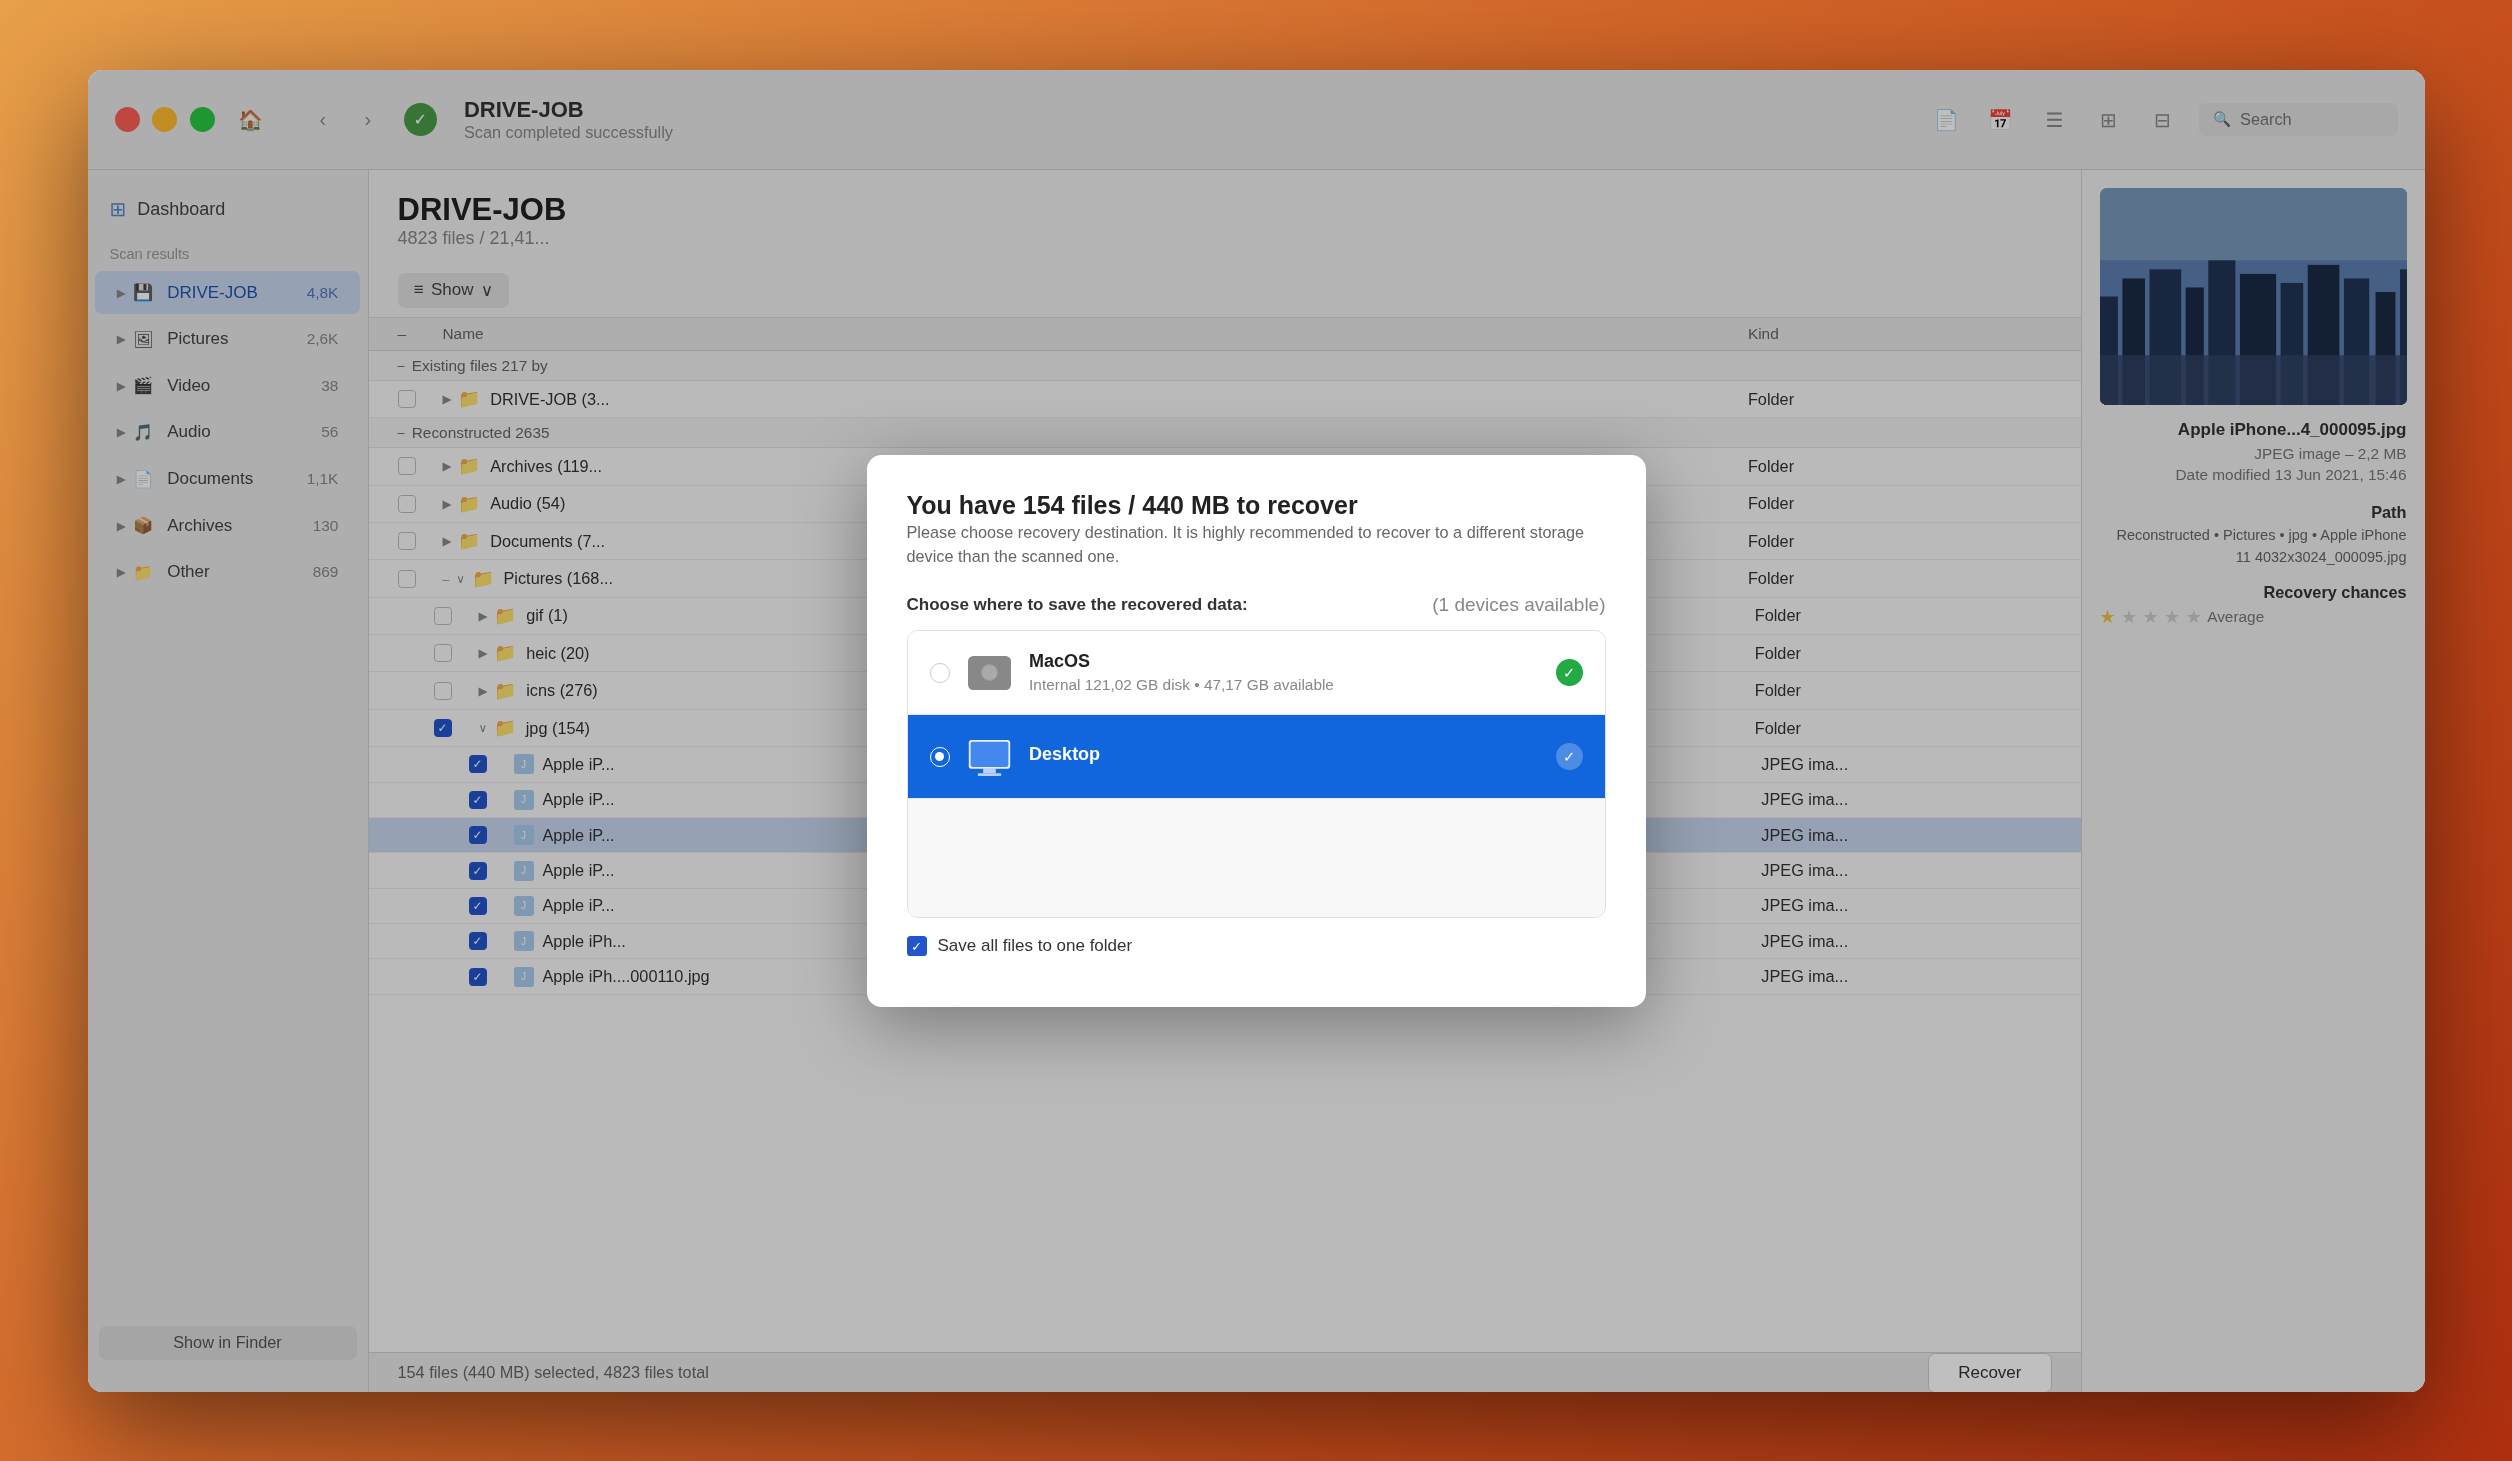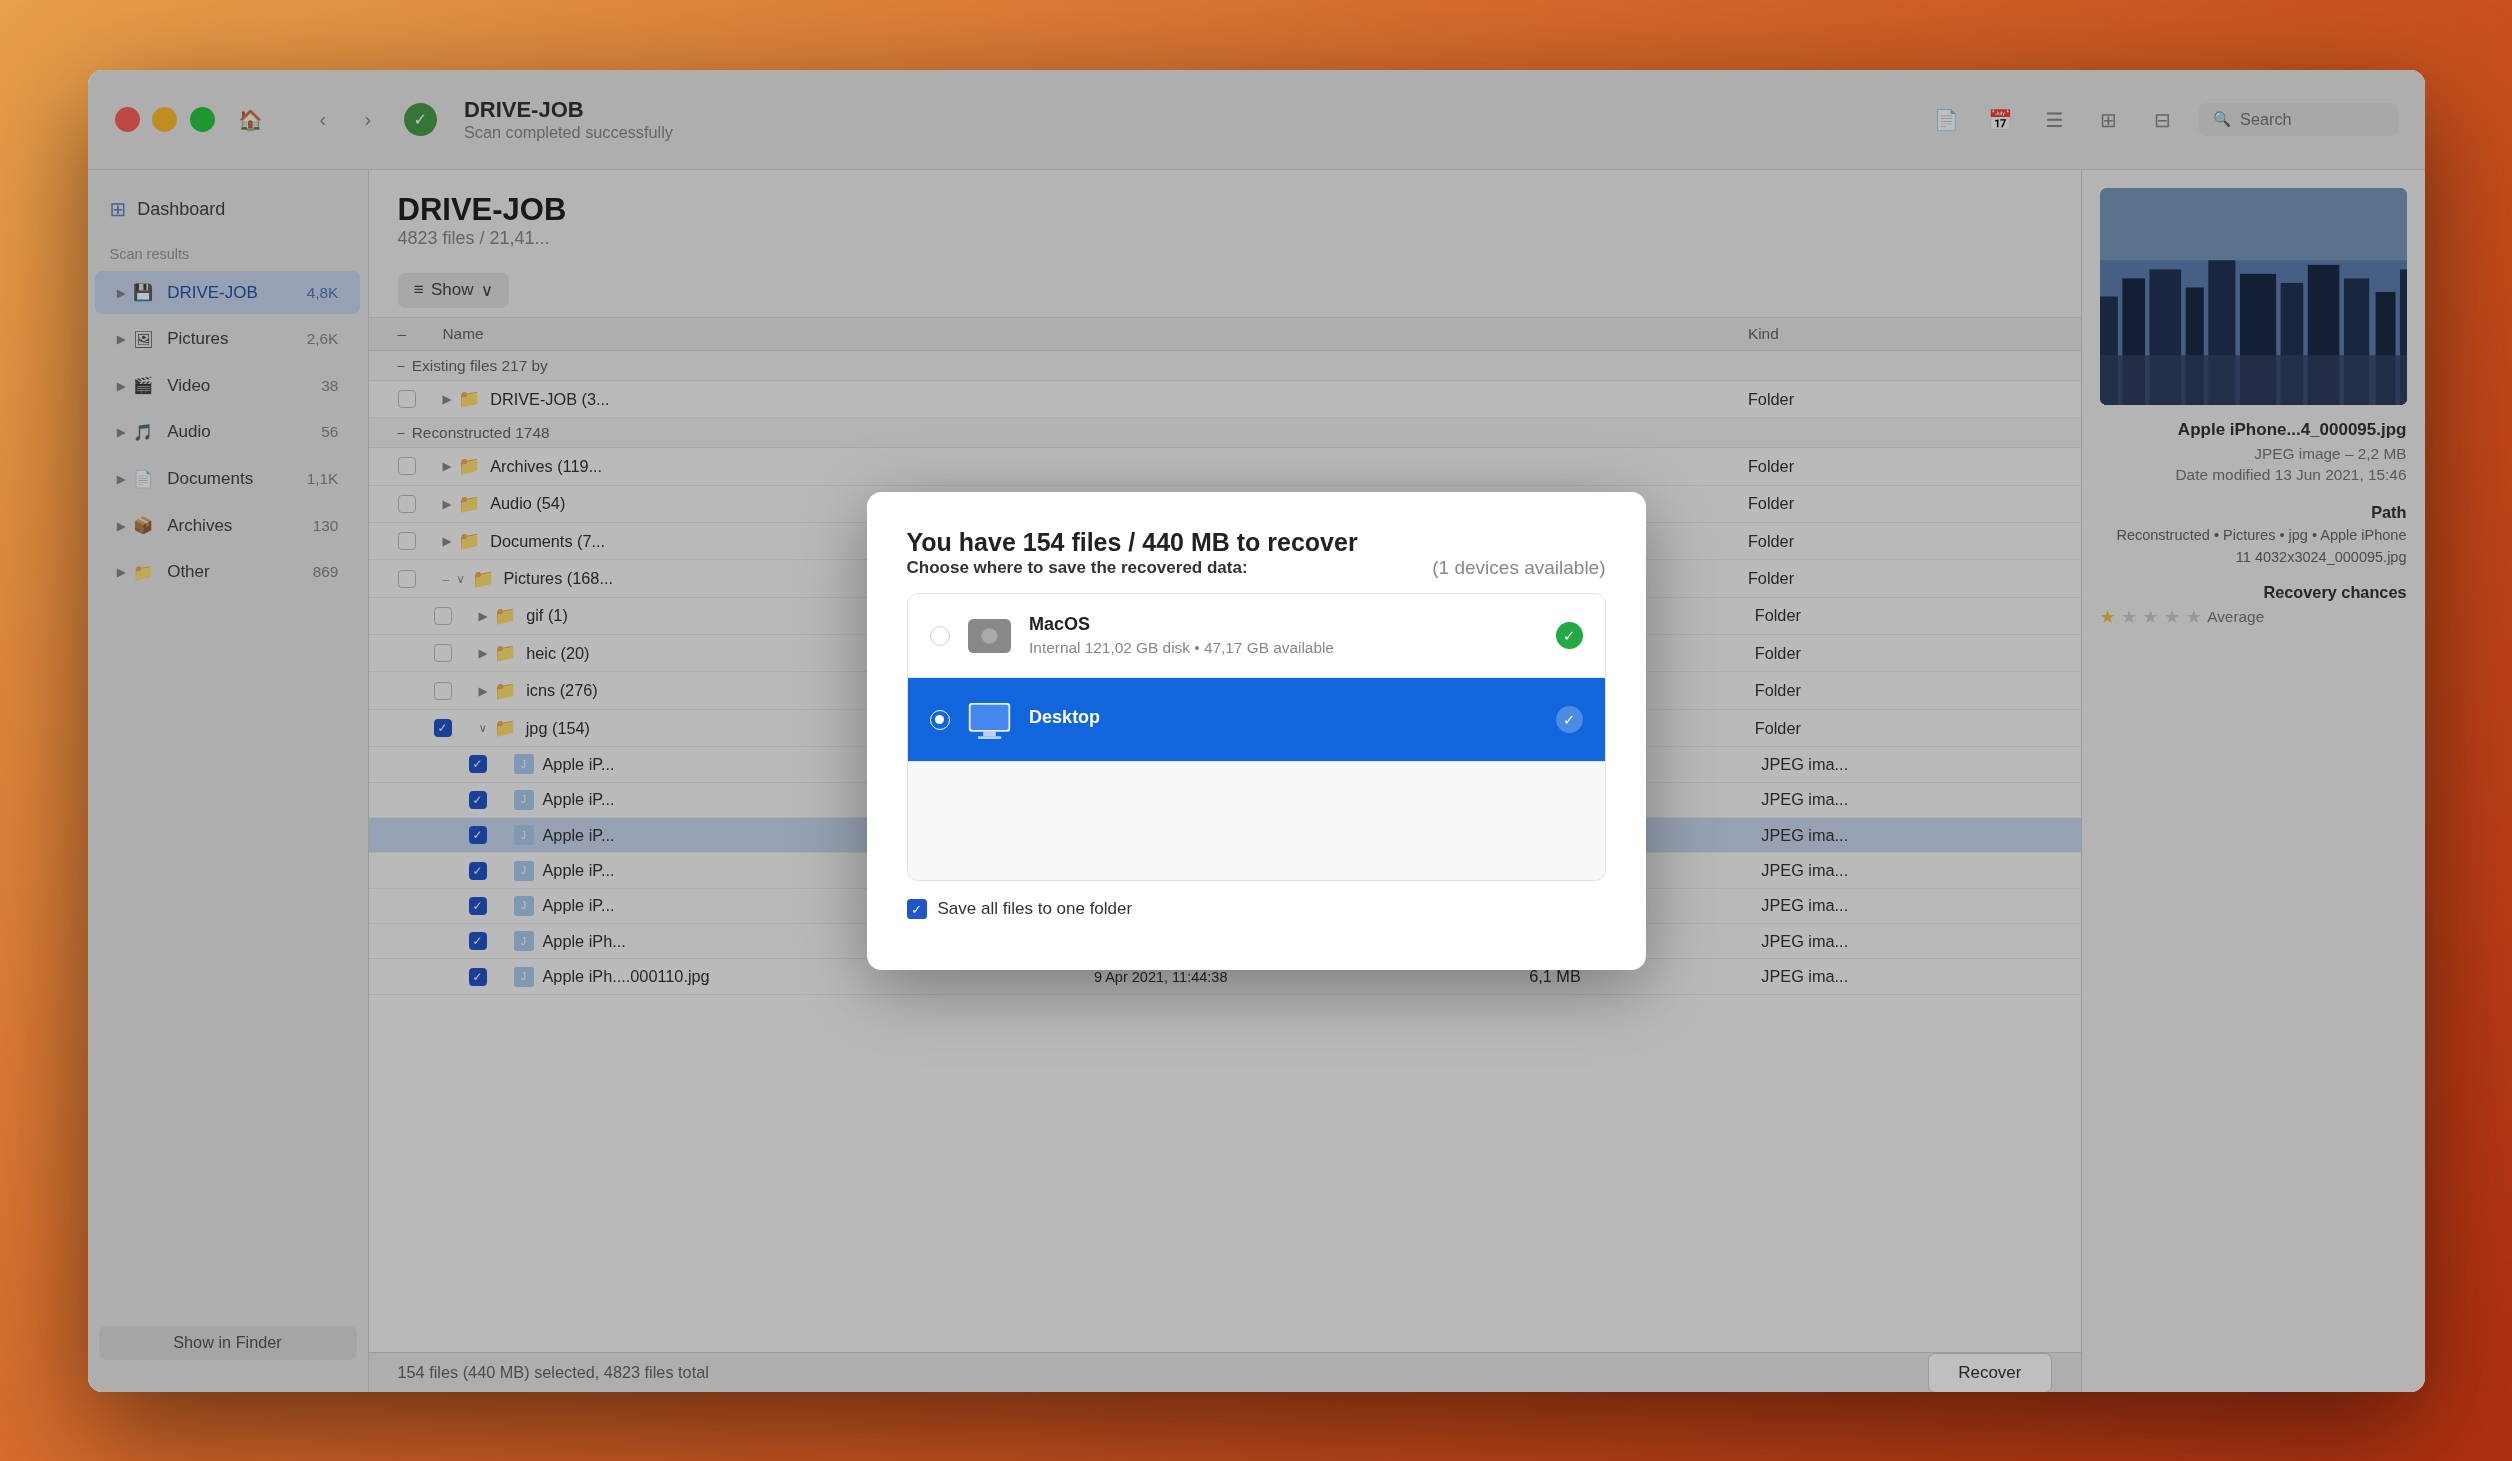--- a/index.html
+++ b/index.html
@@ -767,21 +767,21 @@
               <span class="folder-icon-blue">📁</span>
               <span>DRIVE-JOB (3...</span>
             </div>
           <div class="col-date"></div>
           <div class="col-size"></div>
           <div class="col-kind">Folder</div>
         </div>
 
         <div class="group-header">
           <span style="margin-right: 7.2px; font-size: 12.7px;">–</span>
-          <span>Reconstructed 1748</span>
+          <span>Reconstructed 2635</span>
         </div>
         <div class="file-row">
           <div class="check-col">
               <div class="checkbox"></div>
             </div>
           <div class="col-name" style="display:flex;align-items:center;">
               <span class="expand-icon">▶</span>
               <span class="folder-icon-blue">📁</span>
               <span>Archives (119...</span>
             </div>
@@ -1013,20 +1013,21 @@
         <span class="star-empty">★</span>
         <span class="star-empty">★</span>
         <span class="recovery-label">Average</span>
       </div>
     </div>
   </div>
 
   <div class="modal-overlay">
     <div class="modal">
       <div class="modal-title">You have 154 files / 440 MB to recover</div>
+      <div class="modal-subtitle">Please choose recovery destination. It is highly recommended to recover to a different storage device than the scanned one.</div>
 
       <div class="modal-section-label">
         <span>Choose where to save the recovered data:</span>
         <span class="modal-devices-count">(1 devices available)</span>
       </div>
 
       <div class="device-list">
 
         <div class="device-item">
           <div class="radio-circle"></div>

